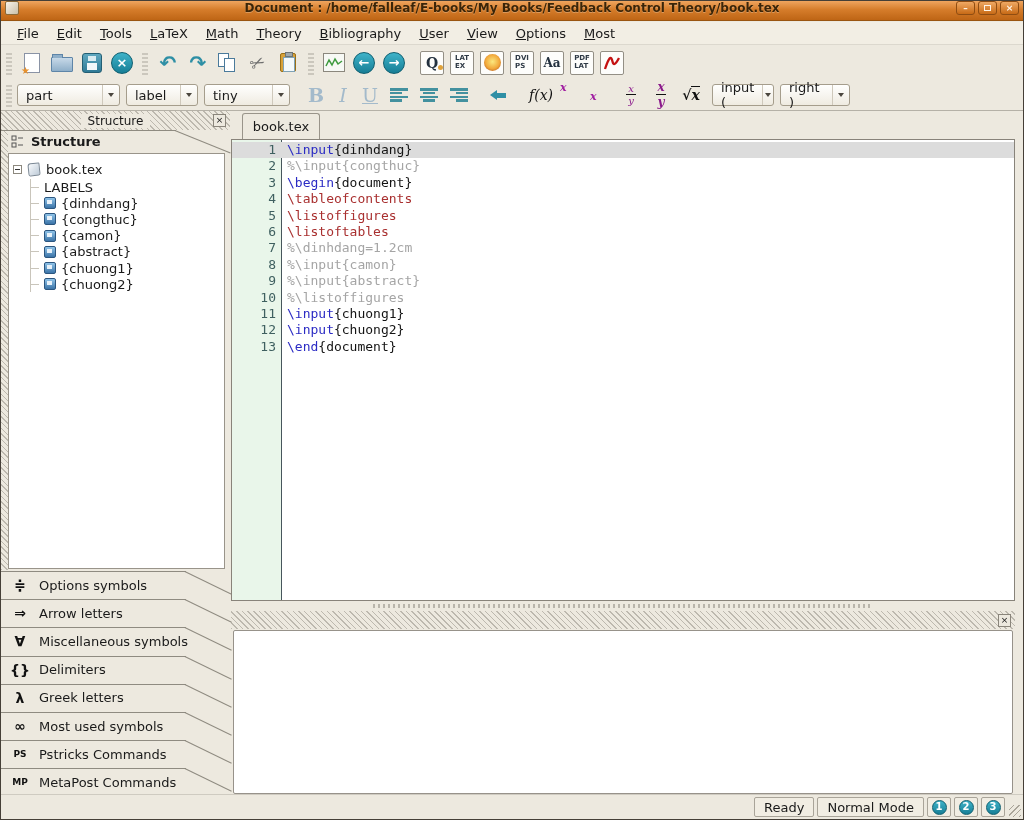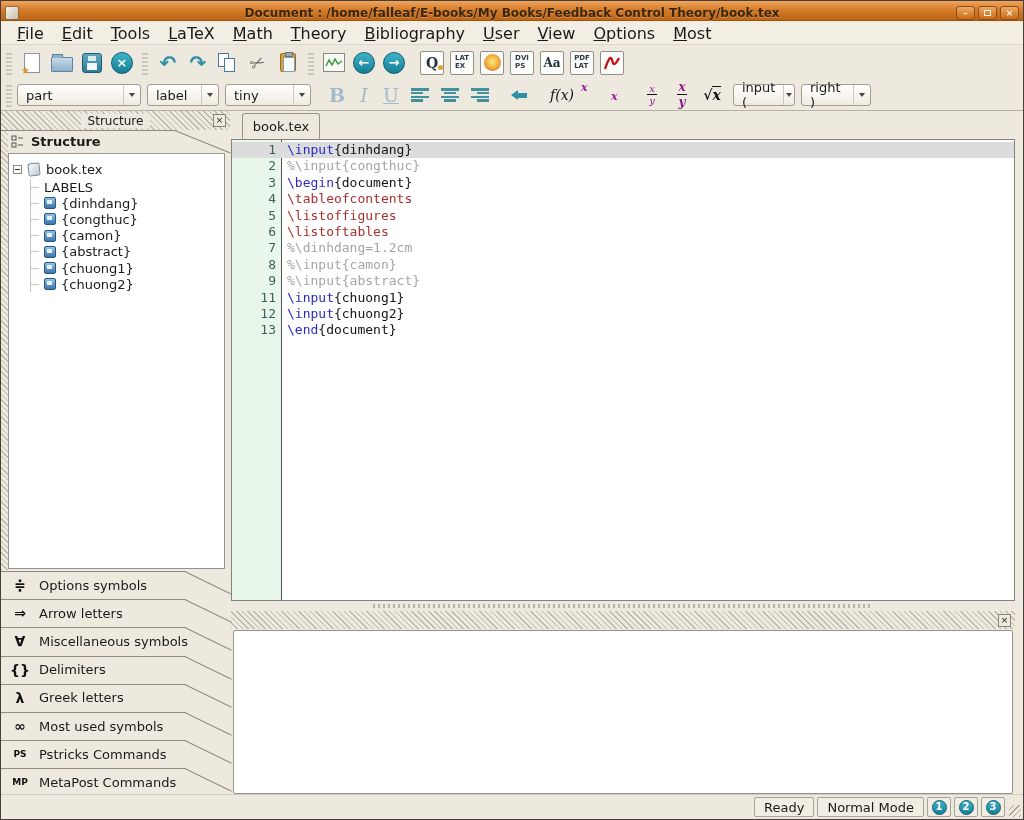--- a/index.html
+++ b/index.html
@@ -1,35 +1,35 @@
 <!DOCTYPE html>
 <html><head>
 <meta charset="utf-8">
 <style>
   html,body{margin:0;padding:0;background:#fff;}
   *{box-sizing:border-box;}
   .window{position:relative;width:1024px;height:820px;background:#EDE9DF;border:1px solid #453F37;
     font-family:"DejaVu Sans","Liberation Sans",sans-serif;color:#1a1a1a;overflow:hidden;}
   
   .titlebar{position:absolute;top:0;left:0;right:0;height:20px;
-    background:linear-gradient(#EFA55F,#D67D2B 45%,#BE6515);display:flex;align-items:flex-end;
+    background:linear-gradient(#EFA55F,#D67D2B 45%,#BE6515);display:flex;align-items:flex-start;
     border-bottom:1px solid #9A5510;}
   .tb-icon{width:14px;height:14px;margin-left:4px;background:linear-gradient(135deg,#F7F3EA,#C9BFA9);
     border:1px solid #8A6A3A;border-radius:2px;flex:none;}
   .tb-title{position:absolute;left:0;right:0;text-align:center;font-size:12px;font-weight:bold;
     color:#3B2508;text-shadow:0 1px 0 rgba(255,255,255,.25);}
   .tb-btns{margin-left:auto;display:flex;gap:3px;margin-right:4px;position:relative;}
   .tb-btn{width:19px;height:14px;border:1px solid #8F4D12;border-radius:3px;
     background:linear-gradient(#EFA964,#C76A16);color:#FFF4E6;font-size:9px;font-weight:bold;
     display:flex;align-items:center;justify-content:center;line-height:1;}
   .max-glyph{width:7px;height:6px;border:1px solid #FFF4E6;}
   
   .menubar{position:absolute;top:21px;left:0;right:0;height:23px;background:#F2EEE4;
     border-bottom:1px solid #DCD8CE;display:flex;align-items:center;padding-left:7px;}
-  .menu-item{display:inline-block;padding:3px 9px;font-size:16px;}
+  .menu-item{display:inline-block;padding:3px 9px;font-size:13px;}
   .menu-item::first-letter{text-decoration:underline;}
   
   .toolbar{position:absolute;left:0;right:0;display:flex;align-items:center;background:#EDE9DF;}
   .toolbar1{top:44px;height:35px;}
   .toolbar2{top:79px;height:31px;border-bottom:1px solid #B5B1A7;}
   .grip{width:6px;height:24px;margin:0 5px;flex:none;
     background:repeating-linear-gradient(0deg,#CBC7BD 0 2px,transparent 2px 4px);}
   .tbtn{width:30px;height:30px;display:flex;align-items:center;justify-content:center;flex:none;position:relative;}
   .teal-circle{width:22px;height:22px;border-radius:50%;border:1px solid #0F5F70;
     background:linear-gradient(#3FB3C9,#177E96);color:#fff;display:flex;align-items:center;justify-content:center;
@@ -285,21 +285,21 @@
         <span class="ic-box">
           <svg width="20" height="20" viewBox="0 0 20 20">
             <path d="M3 16 C7 4, 9 2, 10.5 8.5 C11.5 13, 13.5 11.5, 17 5" fill="none" stroke="#C41212" stroke-width="2.3"></path>
           </svg>
         </span>
       </span>
   </div>
 
   <div class="toolbar toolbar2">
     <span class="grip"></span>
-    <span class="dd" style="width:124px">
+    <span class="dd" style="width:103px">
         <span class="dd-label">part</span>
         <span class="dd-arrow"></span>
       </span>
     <span style="width:6px"></span>
     <span class="dd" style="width:72px">
         <span class="dd-label">label</span>
         <span class="dd-arrow"></span>
       </span>
     <span style="width:6px"></span>
     <span class="dd" style="width:86px">
@@ -514,20 +514,24 @@
         </div>
         <div class="ed-line">
           <span class="ln">8</span>
           <span class="code"><span class="tk-comment">%\input{camon}</span></span>
         </div>
         <div class="ed-line">
           <span class="ln">9</span>
           <span class="code"><span class="tk-comment">%\input{abstract}</span></span>
         </div>
         <div class="ed-line">
+          <span class="ln">10</span>
+          <span class="code"><span class="tk-comment">%\listoffigures</span></span>
+        </div>
+        <div class="ed-line">
           <span class="ln">11</span>
           <span class="code"><span class="tk-keyword">\input</span><span class="tk-plain">{chuong1}</span></span>
         </div>
         <div class="ed-line">
           <span class="ln">12</span>
           <span class="code"><span class="tk-keyword">\input</span><span class="tk-plain">{chuong2}</span></span>
         </div>
         <div class="ed-line">
           <span class="ln">13</span>
           <span class="code"><span class="tk-keyword">\end</span><span class="tk-plain">{document}</span></span>

